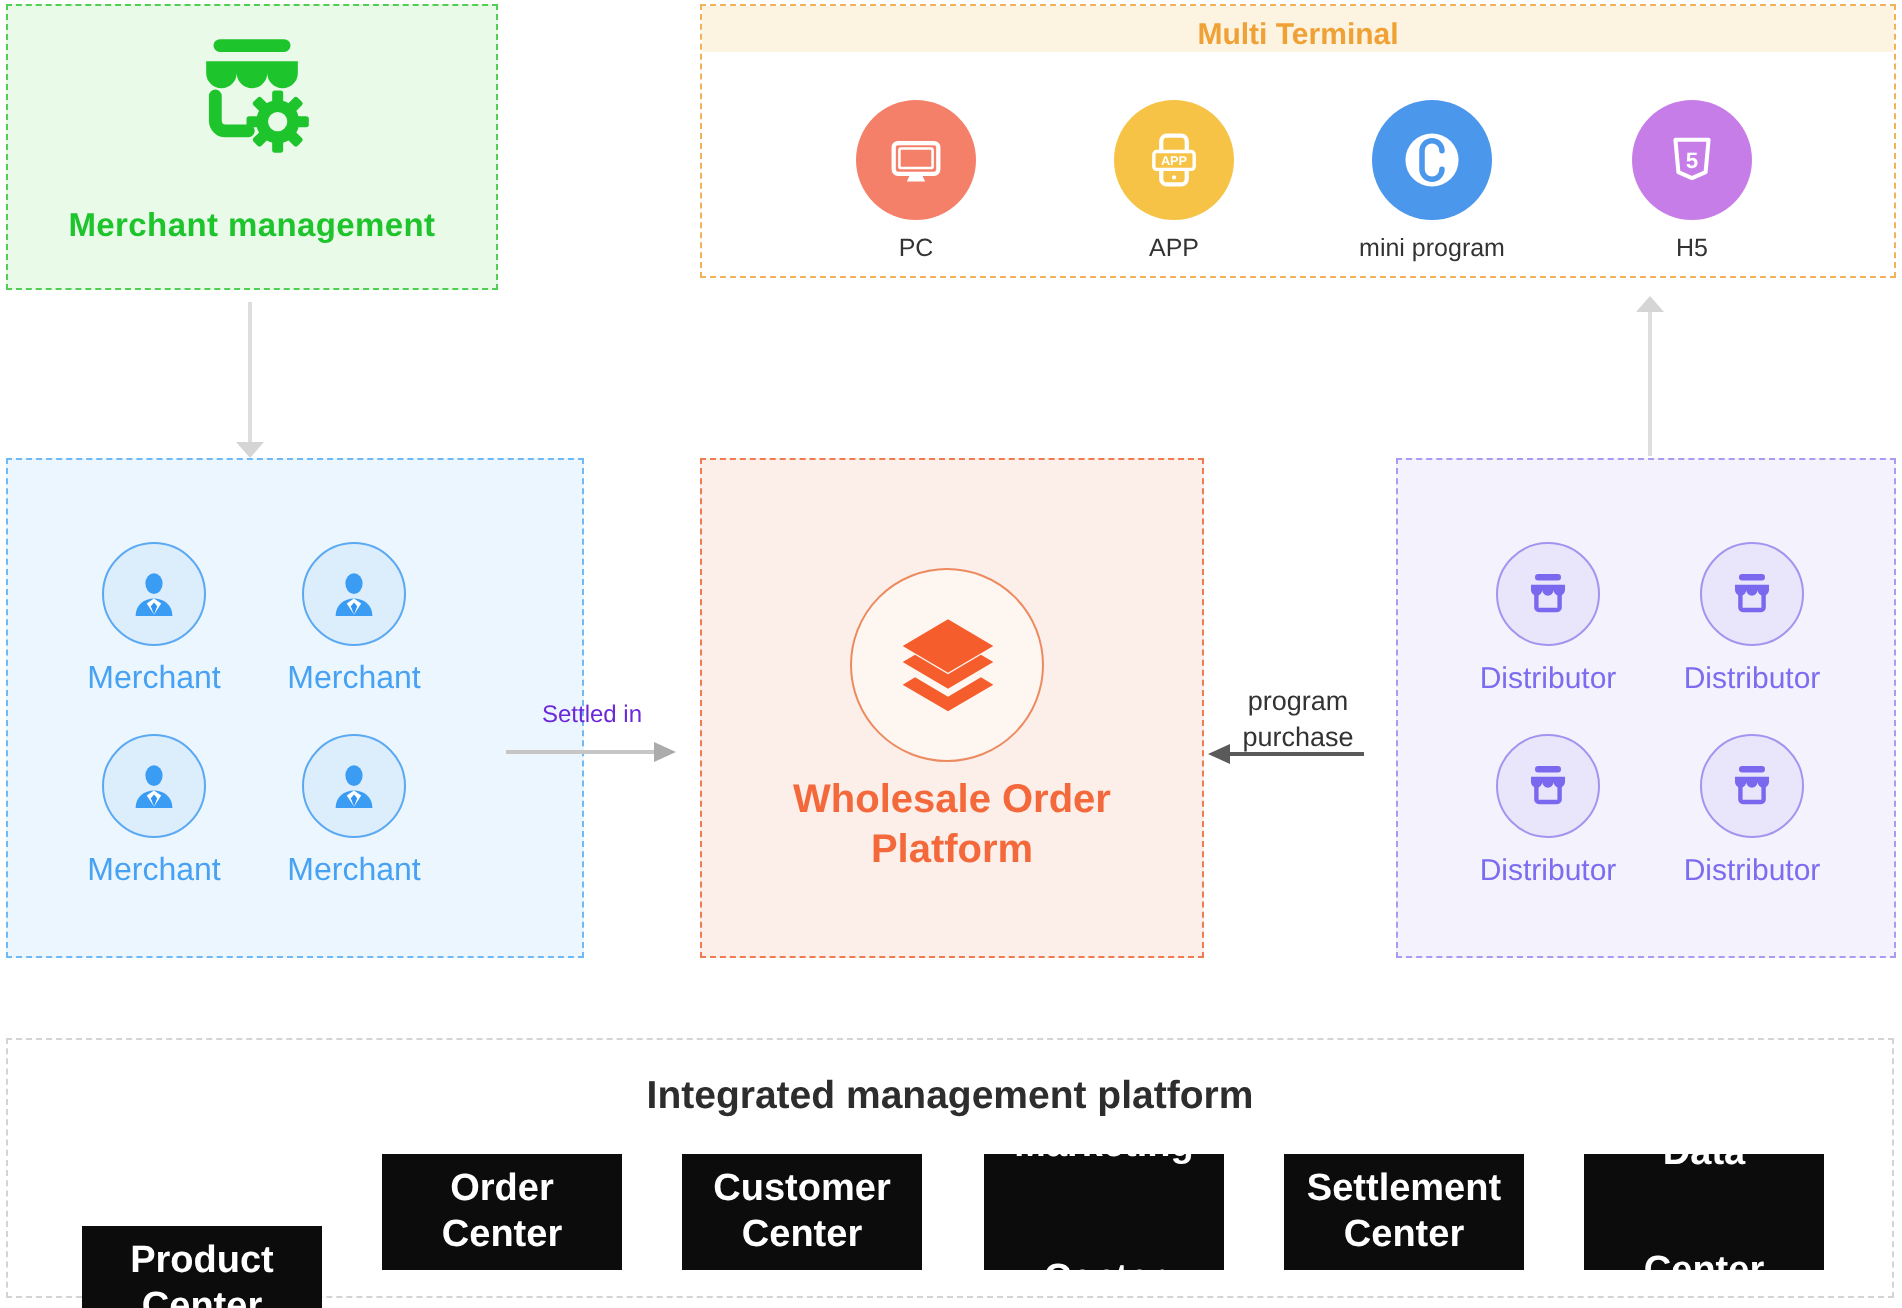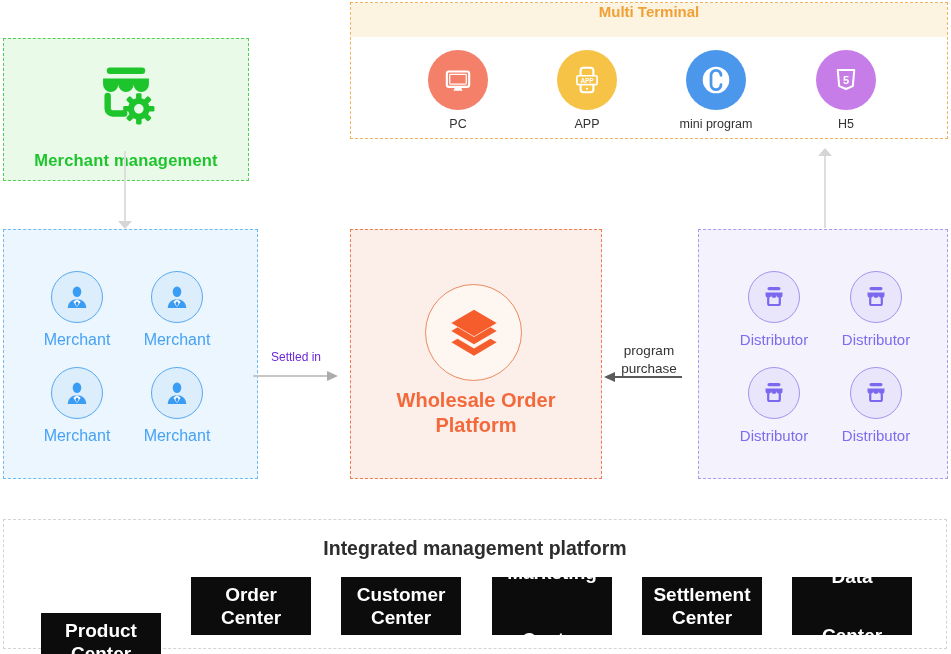--- a/index.html
+++ b/index.html
@@ -4,40 +4,40 @@
 <style>
   html,body{margin:0;padding:0;background:#fff;}
   #canvas{
     position:relative;width:951px;height:654px;background:#fff;overflow:hidden;
     font-family:"Liberation Sans",sans-serif;
   }
   .box{position:absolute;box-sizing:border-box;border:1px dashed transparent;}
 
   
   #mm-box{left:3px;top:2px;width:246px;height:143px;background:#eafae9;border-color:#52ce52;
-    display:flex;flex-direction:column;align-items:center;padding-top:26px;margin-top:36px;}
+    display:flex;flex-direction:column;align-items:center;padding-top:14px;}
   #mm-box svg{width:66px;height:62px;}
   .mm-label{margin-top:20px;color:#1ec42c;font-size:16.5px;font-weight:600;letter-spacing:.2px;}
 
   
   #mt-box{left:350px;top:2px;width:598px;height:137px;background:#fff;border-color:#f2b25c;}
-  .mt-header{height:34px;background:#fcf3e0;display:flex;align-items:flex-start;justify-content:center;
+  .mt-header{height:23px;background:#fcf3e0;display:flex;align-items:flex-end;justify-content:center;
     color:#f0a135;font-weight:600;font-size:15px;}
   .term{position:absolute;top:47px;width:110px;display:flex;flex-direction:column;align-items:center;}
   .term-circle{width:60px;height:60px;border-radius:50%;display:flex;align-items:center;justify-content:center;}
   .term-circle svg{width:34px;height:34px;}
   .t-pc .term-circle{background:#f4806a;}
   .t-app .term-circle{background:#f6c347;}
   .t-mini .term-circle{background:#4b97ec;}
   .t-h5 .term-circle{background:#c77de7;}
   .term-label{margin-top:7px;font-size:12.5px;color:#333;}
   #term-0{left:52px;} #term-1{left:181px;} #term-2{left:310px;text-align:right;} #term-3{left:440px;}
 
   
-  #me-box{left:3px;top:229px;width:255px;height:250px;background:#ecf6fe;border-color:#6fb9f7;}
+  #me-box{left:3px;top:229px;width:289px;height:250px;background:#ecf6fe;border-color:#6fb9f7;}
   .unit{position:absolute;width:110px;display:flex;flex-direction:column;align-items:center;}
   .p-circle{width:52px;height:52px;border-radius:50%;background:#dcedfc;border:1px solid #5aa9f2;
     box-sizing:border-box;display:flex;align-items:center;justify-content:center;}
   .p-circle svg{width:32px;height:32px;}
   .p-label{margin-top:8px;font-size:16px;color:#47a2f4;font-weight:500;}
   #me-0{left:18px;top:41px;} #me-1{left:118px;top:41px;} #me-2{left:18px;top:137px;} #me-3{left:118px;top:137px;}
 
   
   #pf-box{left:350px;top:229px;width:252px;height:250px;background:#fcefe9;border-color:#ef7b51;}
   .pf-circle{position:absolute;left:74px;top:54px;width:97px;height:97px;border-radius:50%;

